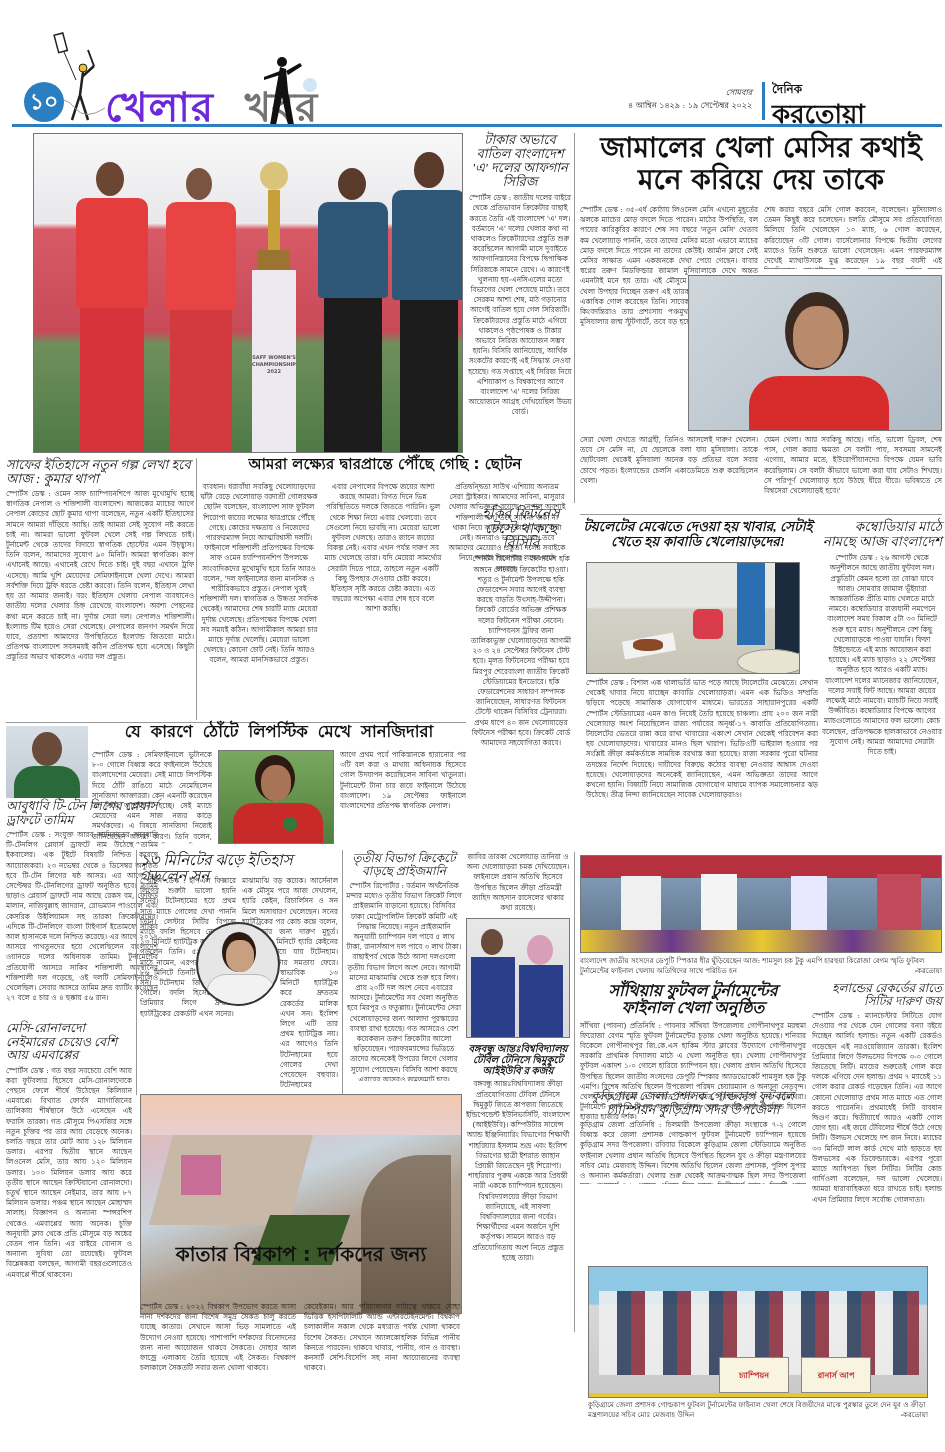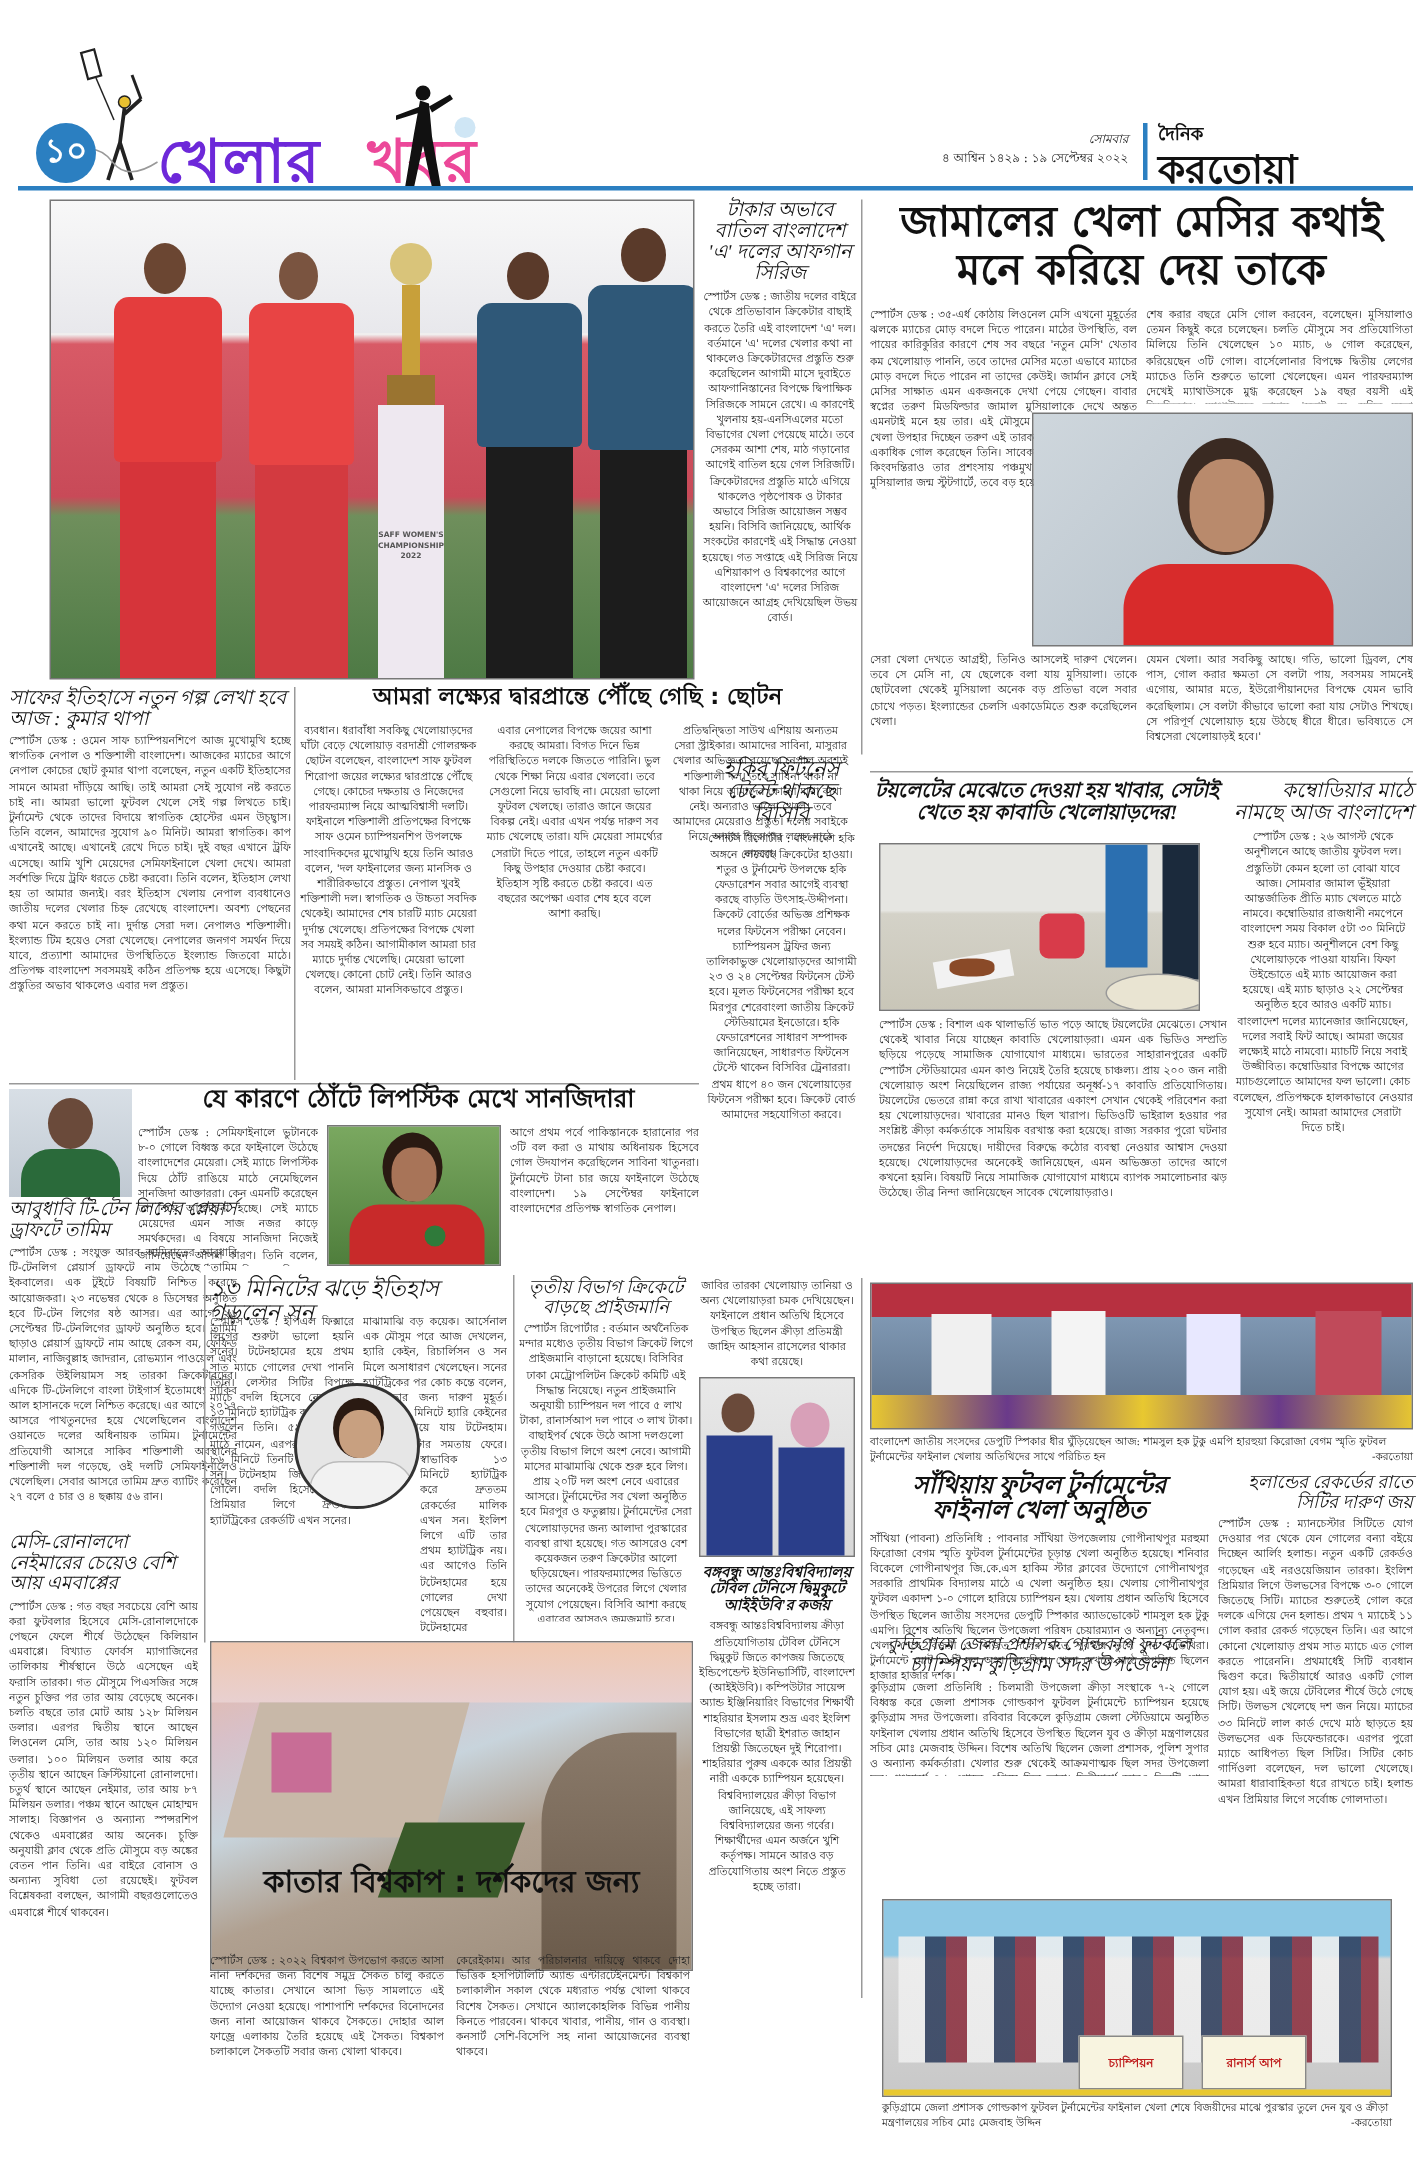--- a/index.html
+++ b/index.html
@@ -13,21 +13,21 @@
   .photo { position: absolute; overflow: hidden; border: 1px solid #777; }
   .caption { font-family: "DejaVu Serif", serif; font-size: 7px; line-height: 10px; color: #222; }
   .vrule { position: absolute; width: 1px; background: #999; }
   .hrule { position: absolute; height: 1px; background: #999; }
 
   
   .masthead-rule { left: 12px; top: 124px; width: 930px; height: 3px; background: #2b7fc1; }
   .page-num { left: 24px; top: 82px; width: 40px; height: 40px; border-radius: 50%; background: #2b7fc1; color: #fff; font-weight: bold; font-size: 22px; line-height: 40px; text-align: center; font-family: "DejaVu Sans", sans-serif; }
   .section-title { left: 105px; top: 76px; font-family: "DejaVu Sans", sans-serif; font-weight: bold; font-size: 40px; letter-spacing: 1px; }
   .section-title .a { color: #6d28d9; }
-  .section-title .b { color: #ec4899; margin-left: 16px; }
+  .section-title .b { color: #737373; margin-left: 16px; }
   .date-block { left: 628px; top: 86px; text-align: right; font-family: "DejaVu Serif", serif; font-size: 8px; line-height: 13px; color: #222; }
   .brand-rule { left: 762px; top: 82px; width: 3px; height: 38px; background: #2b7fc1; }
   .brand { left: 772px; top: 80px; font-family: "DejaVu Sans", sans-serif; font-weight: bold; color: #111; }
   .brand .small { font-size: 12px; display: block; }
   .brand .big { font-size: 26px; display: block; line-height: 28px; }
 </style>
 </head>
 <body>
 
 <div class="abs" style="left:0;top:0;width:945px;height:128px;">
@@ -150,21 +150,21 @@
 </div>
 
 <div class="abs" style="left:822px;top:520px;width:120px;height:350px;">
   <div class="hl" style="font-size:13.5px;text-align:right;">কম্বোডিয়ার মাঠে নামছে আজ বাংলাদেশ</div>
   <div class="body-text center" style="margin-top:4px;height:280px;">স্পোর্টস ডেস্ক : ২৬ আগস্ট থেকে অনুশীলনে আছে জাতীয় ফুটবল দল। প্রস্তুতিটা কেমন হলো তা বোঝা যাবে আজ। সোমবার জামাল ভূঁইয়ারা আন্তর্জাতিক প্রীতি ম্যাচ খেলতে মাঠে নামবে। কম্বোডিয়ার রাজধানী নমপেনে বাংলাদেশ সময় বিকাল ৫টা ৩০ মিনিটে শুরু হবে ম্যাচ। অনুশীলনে বেশ কিছু খেলোয়াড়কে পাওয়া যায়নি। ফিফা উইন্ডোতে এই ম্যাচ আয়োজন করা হয়েছে। এই ম্যাচ ছাড়াও ২২ সেপ্টেম্বর অনুষ্ঠিত হবে আরও একটি ম্যাচ। বাংলাদেশ দলের ম্যানেজার জানিয়েছেন, দলের সবাই ফিট আছে। আমরা জয়ের লক্ষ্যেই মাঠে নামবো। ম্যাচটি নিয়ে সবাই উজ্জীবিত। কম্বোডিয়ার বিপক্ষে আগের ম্যাচগুলোতে আমাদের ফল ভালো। কোচ বলেছেন, প্রতিপক্ষকে হালকাভাবে নেওয়ার সুযোগ নেই। আমরা আমাদের সেরাটা দিতে চাই।</div>
 </div>
 
 <div class="hrule" style="left:6px;top:722px;width:460px;"></div>
 
 <div class="abs" style="left:92px;top:724px;width:374px;height:120px;">
-  <div class="hl bold" style="font-size:16.5px;text-align:center;">যে কারণে ঠোঁটে লিপস্টিক মেখে সানজিদারা</div>
+  <div class="hl bold" style="font-size:16.5px;text-align:center;font-family:Liberation Mono, monospace;">যে কারণে ঠোঁটে লিপস্টিক মেখে সানজিদারা</div>
   <div class="body-text abs" style="left:0;top:26px;width:120px;height:94px;">স্পোর্টস ডেস্ক : সেমিফাইনালে ভুটানকে ৮-০ গোলে বিধ্বস্ত করে ফাইনালে উঠেছে বাংলাদেশের মেয়েরা। সেই ম্যাচে লিপস্টিক দিয়ে ঠোঁট রাঙিয়ে মাঠে নেমেছিলেন সানজিদা আক্তাররা। কেন এমনটি করেছেন তা নিয়ে আলোচনা হচ্ছে। সেই ম্যাচে মেয়েদের এমন সাজ নজর কাড়ে সমর্থকদের। এ বিষয়ে সানজিদা নিজেই জানিয়েছেন আসল কারণ। তিনি বলেন, আমরা আগেই ঠিক করেছিলাম, যদি ম্যাচে ভালো করতে পারি, তাহলে লিপস্টিক দিয়ে মাঠে নামবো।</div>
 
   <div class="photo" style="left:126px;top:26px;width:116px;height:94px;background:linear-gradient(#7aa860,#4f7e3c);">
     <div class="abs" style="left:36px;top:4px;width:40px;height:46px;border-radius:50%;background:#2a1a12;"></div>
     <div class="abs" style="left:42px;top:14px;width:30px;height:36px;border-radius:45%;background:#a87458;"></div>
     <div class="abs" style="left:14px;top:52px;width:90px;height:50px;background:#c82a2a;border-radius:20px 20px 0 0;"></div>
     <div class="abs" style="left:64px;top:66px;width:14px;height:14px;background:#2f7a3a;border-radius:50%;"></div>
   </div>
   <div class="body-text abs" style="left:248px;top:26px;width:126px;height:94px;">আগে প্রথম পর্বে পাকিস্তানকে হারানোর পর ৩টি বল করা ও মাথায় অধিনায়ক হিসেবে গোল উদযাপন করেছিলেন সাবিনা খাতুনরা। টুর্নামেন্টে টানা চার জয়ে ফাইনালে উঠেছে বাংলাদেশ। ১৯ সেপ্টেম্বর ফাইনালে বাংলাদেশের প্রতিপক্ষ স্বাগতিক নেপাল।</div>
 </div>

